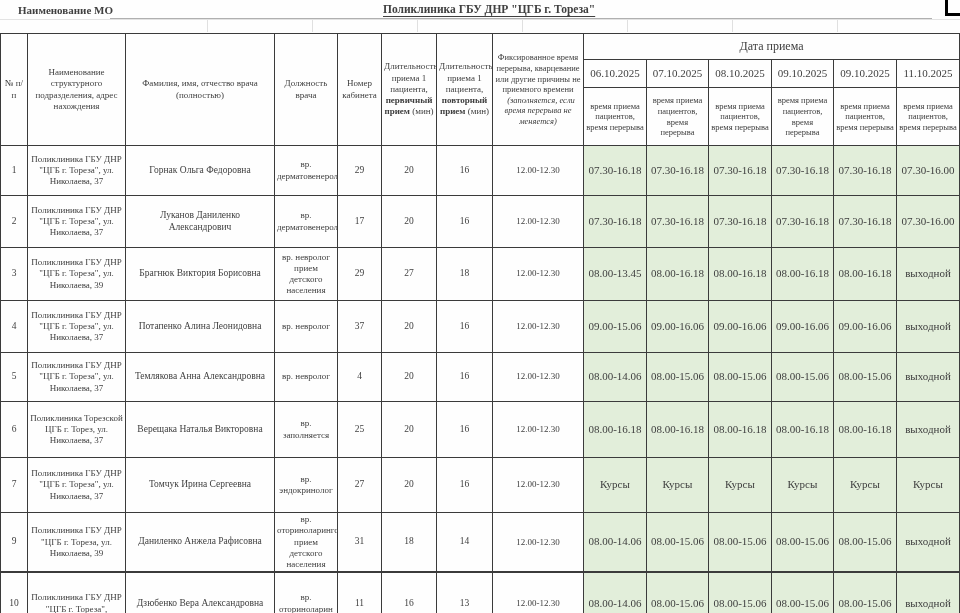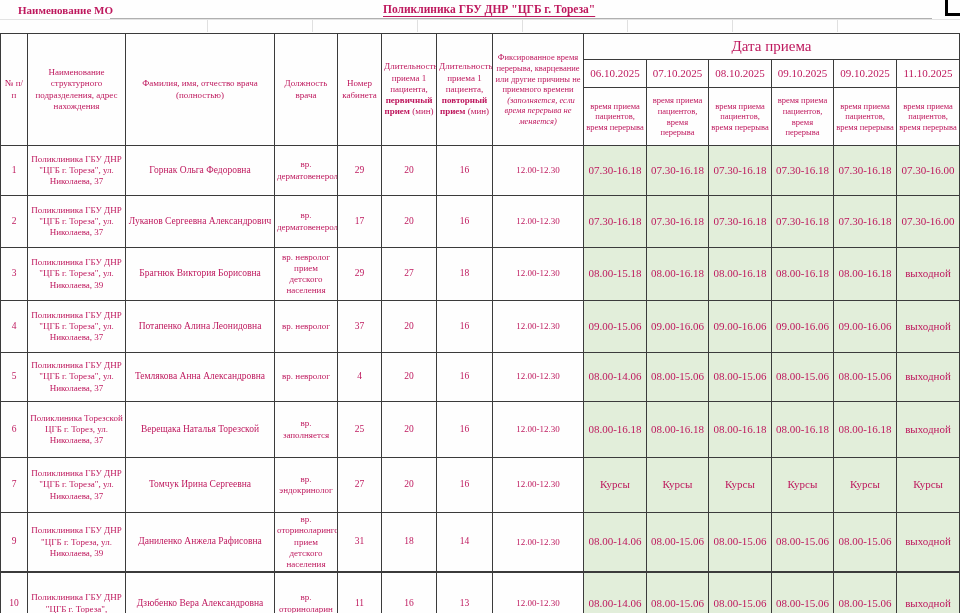--- a/index.html
+++ b/index.html
@@ -1,38 +1,38 @@
 <!DOCTYPE html>
 <html style="--sched-bg: #e2eeda;"><head>
 <meta charset="utf-8">
 <style>
   html,body{margin:0;padding:0;background:#fff;}
   .sheet{position:relative;width:960px;height:613px;background:#fefefe;overflow:hidden;
-         font-family:"Liberation Serif","DejaVu Serif",serif;color:#be185d;}
+         font-family:"Liberation Serif","DejaVu Serif",serif;color:#404040;}
   
   .mo-label{position:absolute;left:18px;top:4px;font-size:11px;font-weight:bold;white-space:nowrap;}
   .org-name{position:absolute;left:383px;top:3px;font-size:11.5px;font-weight:bold;white-space:nowrap;
             text-decoration:underline;text-underline-offset:3px;}
   .blank-line{position:absolute;left:110px;top:18px;width:822px;height:0;border-top:1px solid #b0b0b0;}
   .gridline-h{position:absolute;left:0;top:19px;width:960px;height:0;border-top:1px solid #e3e3e3;}
   .gridline-v{position:absolute;top:20px;height:12px;width:0;border-left:1px solid #e0e0e0;}
   .corner-fragment{position:absolute;right:0;top:0;width:12px;height:13px;
                    border-left:3px solid #000;border-bottom:3px solid #000;}
   
   table{position:absolute;left:0;top:33px;width:959px;border-collapse:collapse;table-layout:fixed;}
   th,td{border:1px solid #3b3b3b;padding:1px 2px;text-align:center;vertical-align:middle;
         font-weight:normal;overflow:hidden;}
   thead tr.h1{height:26px;}
   thead tr.h2{height:28px;}
   thead tr.h3{height:58px;}
   th{font-size:9px;line-height:1.25;}
   th.h-date{font-size:11px;}
   th.h-sub{font-size:8.5px;}
   th.h-fix{font-size:8.5px;}
-  th.h-group{font-size:15px;margin-top:35px;}
+  th.h-group{font-size:12px;margin-top:35px;}
   .b{font-weight:bold;}
   .i{font-style:italic;margin-left:6px;}
   td{font-size:9.5px;line-height:1.25;}
   td.c-dep{font-size:9px;}
   td.c-pos{font-size:9px;}
   td.c-fix{font-size:9px;}
   td.c-sch{font-size:11px;background:var(--sched-bg,#e2eeda);}
   tbody tr:nth-child(1){height:50px;}
   tbody tr:nth-child(2){height:52px;}
   tbody tr:nth-child(3){height:53px;}
@@ -121,21 +121,21 @@
           <td class="c-sch">07.30-16.18</td>
           <td class="c-sch">07.30-16.18</td>
           <td class="c-sch">07.30-16.18</td>
           <td class="c-sch">07.30-16.18</td>
           <td class="c-sch">07.30-16.18</td>
           <td class="c-sch">07.30-16.00</td>
         </tr>
         <tr>
           <td class="c-num">2</td>
           <td class="c-dep">Поликлиника ГБУ ДНР  "ЦГБ г. Тореза", ул. Николаева, 37</td>
-          <td class="c-doc">Луканов Сергеевна Александрович</td>
+          <td class="c-doc">Луканов Даниленко Александрович</td>
           <td class="c-pos">вр. дерматовенеролог</td>
           <td class="c-cab">17</td>
           <td class="c-pri">20</td>
           <td class="c-rep">16</td>
           <td class="c-fix">12.00-12.30</td>
           <td class="c-sch">07.30-16.18</td>
           <td class="c-sch">07.30-16.18</td>
           <td class="c-sch">07.30-16.18</td>
           <td class="c-sch">07.30-16.18</td>
           <td class="c-sch">07.30-16.18</td>
@@ -143,21 +143,21 @@
         </tr>
         <tr>
           <td class="c-num">3</td>
           <td class="c-dep">Поликлиника ГБУ ДНР  "ЦГБ г. Тореза", ул. Николаева, 39</td>
           <td class="c-doc">Брагнюк Виктория Борисовна</td>
           <td class="c-pos">вр. невролог прием детского населения</td>
           <td class="c-cab">29</td>
           <td class="c-pri">27</td>
           <td class="c-rep">18</td>
           <td class="c-fix">12.00-12.30</td>
-          <td class="c-sch">08.00-15.18</td>
+          <td class="c-sch">08.00-13.45</td>
           <td class="c-sch">08.00-16.18</td>
           <td class="c-sch">08.00-16.18</td>
           <td class="c-sch">08.00-16.18</td>
           <td class="c-sch">08.00-16.18</td>
           <td class="c-sch">выходной</td>
         </tr>
         <tr>
           <td class="c-num">4</td>
           <td class="c-dep">Поликлиника ГБУ ДНР  "ЦГБ г. Тореза", ул. Николаева, 37</td>
           <td class="c-doc">Потапенко Алина Леонидовна</td>
@@ -185,21 +185,21 @@
           <td class="c-sch">08.00-14.06</td>
           <td class="c-sch">08.00-15.06</td>
           <td class="c-sch">08.00-15.06</td>
           <td class="c-sch">08.00-15.06</td>
           <td class="c-sch">08.00-15.06</td>
           <td class="c-sch">выходной</td>
         </tr>
         <tr>
           <td class="c-num">6</td>
           <td class="c-dep">Поликлиника Торезской ЦГБ г. Торез, ул. Николаева, 37</td>
-          <td class="c-doc">Верещака Наталья Торезской</td>
+          <td class="c-doc">Верещака Наталья Викторовна</td>
           <td class="c-pos">вр. заполняется</td>
           <td class="c-cab">25</td>
           <td class="c-pri">20</td>
           <td class="c-rep">16</td>
           <td class="c-fix">12.00-12.30</td>
           <td class="c-sch">08.00-16.18</td>
           <td class="c-sch">08.00-16.18</td>
           <td class="c-sch">08.00-16.18</td>
           <td class="c-sch">08.00-16.18</td>
           <td class="c-sch">08.00-16.18</td>

